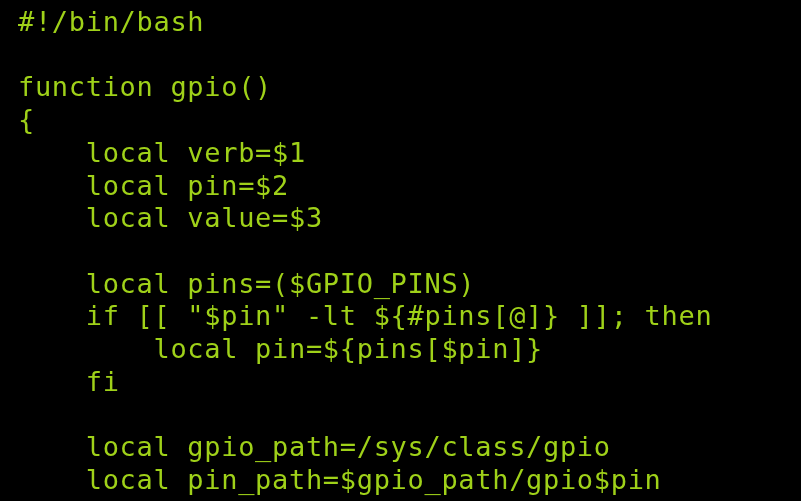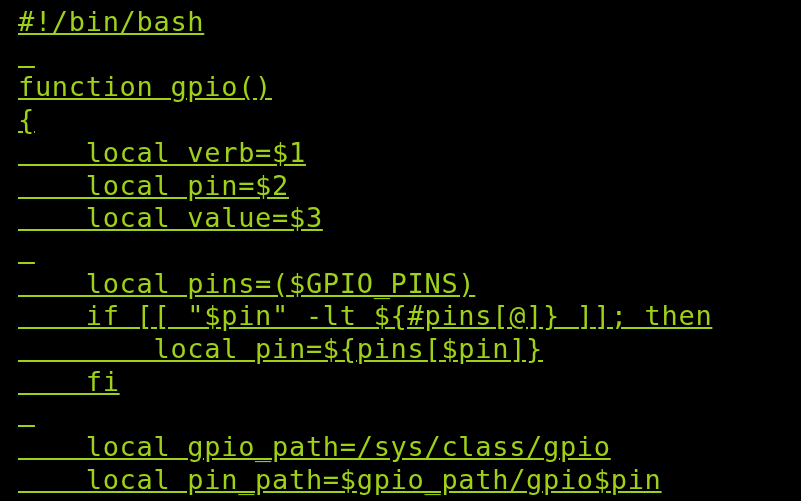--- a/index.html
+++ b/index.html
@@ -28,21 +28,20 @@
     color: #9fd119;
     white-space: pre;
     tab-size: 4;
     -webkit-font-smoothing: none;
     font-smooth: never;
   }
   #code .line {
     display: block;
     min-height: 32.7px;
     white-space: pre;
-    text-decoration: underline;
   }
 </style>
 </head>
 <body>
 
 <div id="screen">
   <pre id="code"><span class="line">#!/bin/bash</span><span class="line">&nbsp;</span><span class="line">function gpio()</span><span class="line">{</span><span class="line">    local verb=$1</span><span class="line">    local pin=$2</span><span class="line">    local value=$3</span><span class="line">&nbsp;</span><span class="line">    local pins=($GPIO_PINS)</span><span class="line">    if [[ "$pin" -lt ${#pins[@]} ]]; then</span><span class="line">        local pin=${pins[$pin]}</span><span class="line">    fi</span><span class="line">&nbsp;</span><span class="line">    local gpio_path=/sys/class/gpio</span><span class="line">    local pin_path=$gpio_path/gpio$pin</span><span class="line">&nbsp;</span></pre>
 </div>
 
 </body></html>

